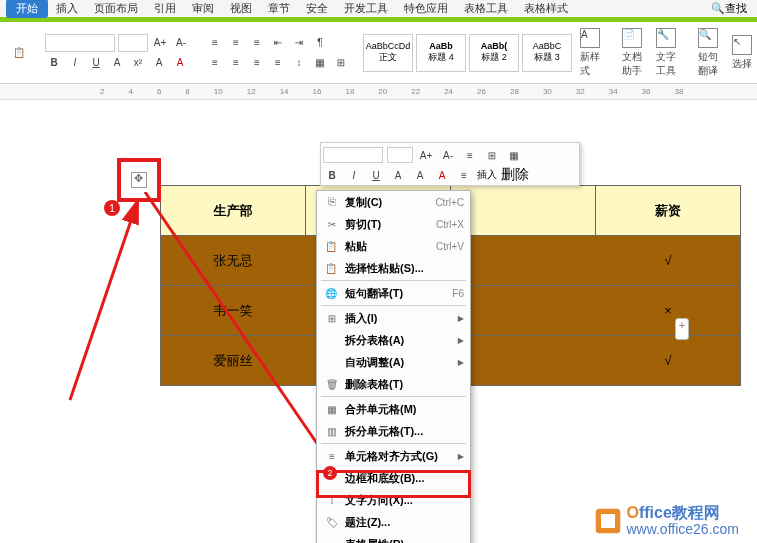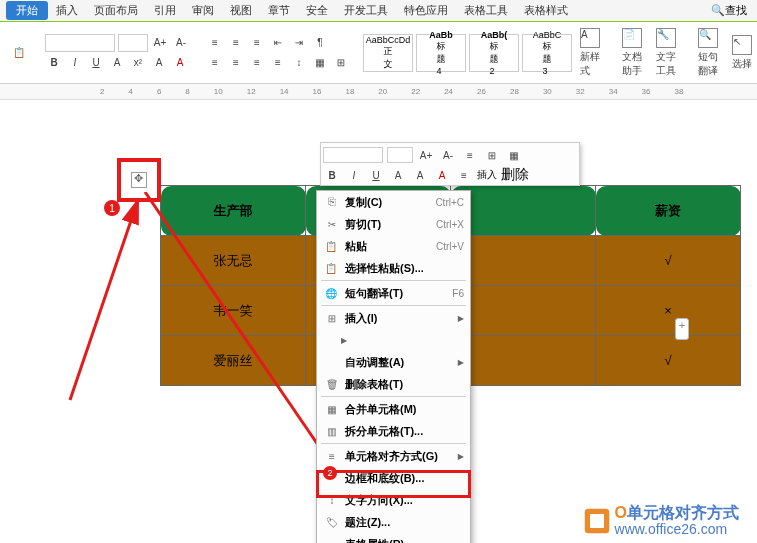--- a/index.html
+++ b/index.html
@@ -1,47 +1,47 @@
 <!DOCTYPE html>
 <html><head>
   <meta charset="utf-8">
   <style>
     * { margin: 0; padding: 0; box-sizing: border-box; font-family: "Microsoft YaHei", sans-serif; }
     body { width: 757px; height: 543px; background: #fff; position: relative; overflow: hidden; }
     
-    .topbar { background: #f5f5f5; height: 22px; display: flex; align-items: center; font-size: 11px; border-bottom: 1px solid #84cc16; }
+    .topbar { background: #f5f5f5; height: 22px; display: flex; align-items: center; font-size: 11px; border-bottom: 5px solid #84cc16; }
     .tab-start { background: #2e7dd1; color: #fff; padding: 2px 10px; border-radius: 3px; margin-left: 6px; }
     .tab-item { padding: 2px 8px; color: #333; cursor: pointer; }
     .search-group { margin-left: auto; display: flex; align-items: center; padding-right: 10px; }
     
     .ribbon { background: #fff; height: 62px; display: flex; align-items: center; font-size: 11px; border-bottom: 1px solid #d0d0d0; padding: 4px 8px; gap: 2px; }
     .ribbon-group { display: flex; flex-direction: column; gap: 2px; padding: 0 3px; }
     .ribbon-sep { width: 1px; height: 50px; background: #d0d0d0; margin: 0 3px; }
     .font-box { border: 1px solid #ccc; padding: 1px 4px; height: 18px; font-size: 10px; }
     .btn-row { display: flex; gap: 3px; }
     .ribbon-btn { width: 18px; height: 18px; display: flex; align-items: center; justify-content: center; font-size: 10px; color: #444; cursor: pointer; }
-    .style-box { border: 1px solid #ccc; padding: 2px 20px; width: 50px; height: 38px; font-size: 9px; display: flex; flex-direction: column; justify-content: center; align-items: center; }
+    .style-box { border: 1px solid #ccc; padding: 2px 8px; width: 50px; height: 38px; font-size: 9px; display: flex; flex-direction: column; justify-content: center; align-items: center; }
     .large-btn { display: flex; flex-direction: column; align-items: center; font-size: 10px; color: #444; padding: 2px 6px; cursor: pointer; }
     .large-btn-icon { width: 20px; height: 20px; border: 1px solid #888; margin-bottom: 2px; }
     
     .ruler { height: 16px; background: #f8f8f8; border-bottom: 1px solid #ddd; font-size: 8px; color: #888; display: flex; align-items: center; padding-left: 100px; gap: 24px; }
     
     .move-handle-box { position: absolute; left: 117px; top: 158px; width: 44px; height: 44px; border: 4px solid #e41b1b; display: flex; align-items: center; justify-content: center; z-index: 5; }
     .move-handle { width: 16px; height: 16px; border: 1px solid #999; background: #fff; position: relative; }
     .move-handle::before { content: "✥"; position: absolute; left: 2px; top: -1px; font-size: 11px; color: #666; }
     
     .badge-1 { position: absolute; left: 104px; top: 200px; width: 16px; height: 16px; border-radius: 50%; background: #e41b1b; color: #fff; font-size: 10px; display: flex; align-items: center; justify-content: center; z-index: 6; }
     
     .arrow-line { position: absolute; left: 60px; top: 180px; width: 120px; height: 230px; z-index: 4; pointer-events: none; }
     
     .diagonal-line { position: absolute; left: 140px; top: 192px; width: 340px; height: 300px; z-index: 4; pointer-events: none; }
     
     .table-main { position: absolute; left: 160px; top: 185px; border-collapse: collapse; z-index: 2; }
     .table-main td { border: 1px solid #666; width: 145px; height: 50px; text-align: center; font-size: 13px; background: #a16207; }
-    .table-main tr:first-child td { font-weight: bold; background: #15803d; border-radius: 10px; }
+    .table-main tr:first-child td { font-weight: bold; background: #fef9c3; }
     
     .mini-toolbar { position: absolute; left: 320px; top: 142px; width: 260px; height: 44px; background: #fdfdfd; border: 1px solid #ccc; box-shadow: 2px 2px 4px rgba(0,0,0,0.2); z-index: 8; padding: 2px; font-size: 11px; }
     .mt-row { display: flex; gap: 4px; align-items: center; height: 20px; }
     .mt-btn { width: 18px; height: 18px; display: flex; align-items: center; justify-content: center; font-size: 10px; color: #444; }
     
     .context-menu { position: absolute; left: 316px; top: 190px; width: 155px; background: #fcfcfc; border: 1px solid #b5b5b5; box-shadow: 2px 2px 6px rgba(0,0,0,0.3); z-index: 10; font-size: 11px; }
     .menu-item { display: flex; align-items: center; height: 22px; padding: 0 6px; cursor: pointer; }
     .menu-icon { width: 18px; height: 16px; display: flex; align-items: center; justify-content: center; font-size: 10px; color: #666; }
     .menu-text { flex: 1; padding-left: 4px; font-weight: bold; }
     .menu-shortcut { color: #888; font-size: 10px; }
@@ -301,20 +301,21 @@
       <span class="menu-shortcut">F6</span>
     </div>
   <div class="menu-sep"></div>
   <div class="menu-item">
       <span class="menu-icon">⊞</span>
       <span class="menu-text">插入(I)</span>
       <span class="menu-arrow">▶</span>
     </div>
   <div class="menu-item">
       <span class="menu-icon"></span>
+      <span class="menu-text">拆分表格(A)</span>
       <span class="menu-arrow">▶</span>
     </div>
   <div class="menu-item">
       <span class="menu-icon"></span>
       <span class="menu-text">自动调整(A)</span>
       <span class="menu-arrow">▶</span>
     </div>
   <div class="menu-item">
       <span class="menu-icon">🗑</span>
       <span class="menu-text">删除表格(T)</span>
@@ -354,16 +355,16 @@
 
 <div class="menu-highlight-end"></div>
 <div class="badge-2">2</div>
 
 <div class="watermark">
   <svg class="wm-logo" viewBox="0 0 32 32">
     <rect x="2" y="2" width="28" height="28" rx="4" fill="#e98b2a"></rect>
     <rect x="8" y="8" width="16" height="16" fill="#fff"></rect>
   </svg>
   <div class="wm-text">
-    <div class="wm-title"><span class="o">O</span><span class="rest">单元格对齐方式</span></div>
+    <div class="wm-title"><span class="o">O</span><span class="rest">ffice教程网</span></div>
     <div class="wm-url">www.office26.com</div>
   </div>
 </div>
 
 </body></html>

